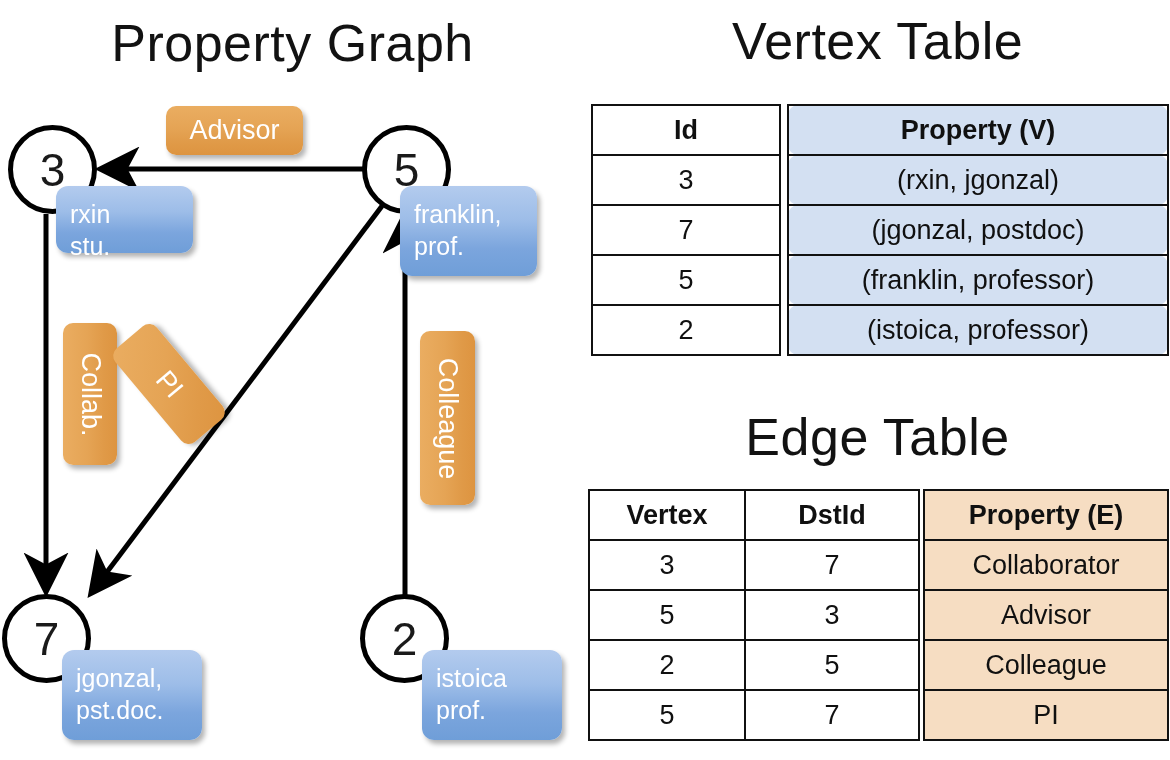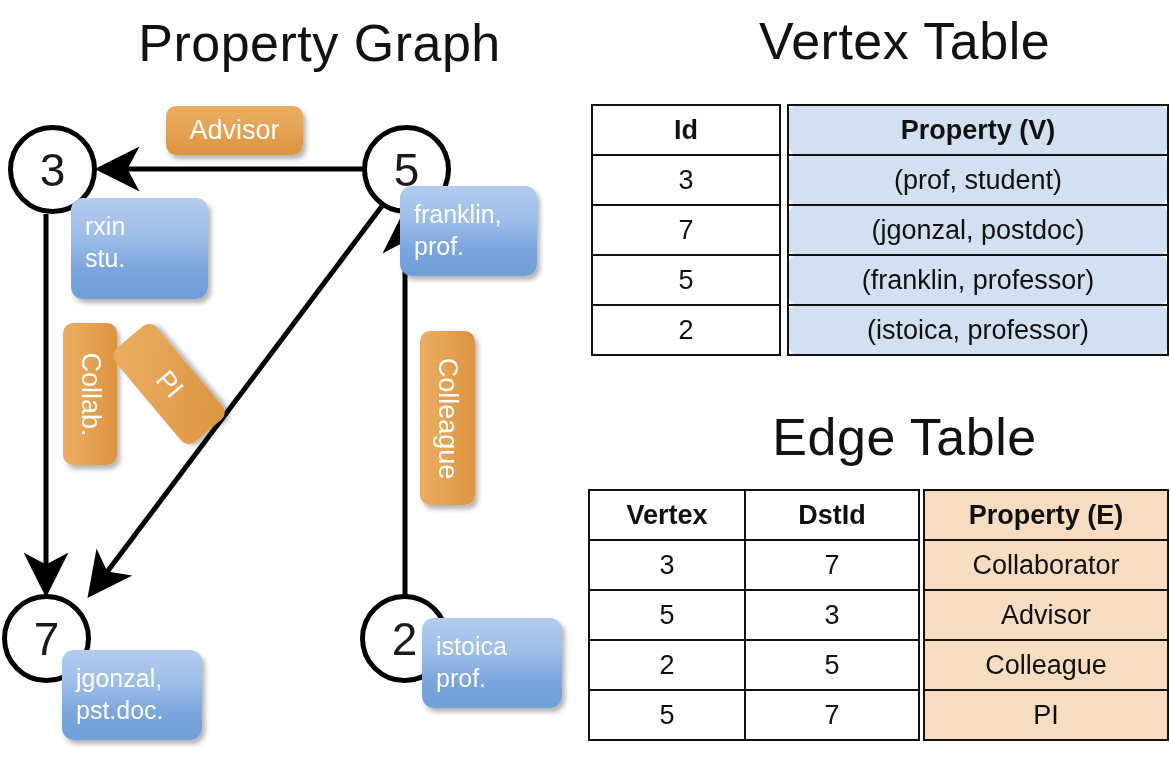--- a/index.html
+++ b/index.html
@@ -14,21 +14,20 @@
 
   
   .title{
     position:absolute;
     font-family:"Liberation Sans", sans-serif;
     font-weight:300;
     color:#121212;
     letter-spacing:0.5px;
     white-space:nowrap;
     text-align:center;
-    padding-left:27px;
   }
   #title-property-graph{left:0;top:12px;width:585px;font-size:52px;line-height:62px;}
   #title-vertex-table{left:585px;top:10px;width:585px;font-size:52px;line-height:62px;}
   #title-edge-table{left:585px;top:406px;width:585px;font-size:52px;line-height:62px;}
 
   
   #graph-svg{position:absolute;left:0;top:0;width:585px;height:760px;}
 
   
   .node-circle{
@@ -155,56 +154,56 @@
 
   <div class="edge-label vertical" style="left:420px;top:331px;width:55px;height:174px;">
     <span class="lbl">Colleague</span>
   </div>
 
   <div class="node-circle" style="left:8px;top:125px;width:89px;height:89px;">3</div>
   <div class="node-circle" style="left:362px;top:125px;width:89px;height:89px;">5</div>
   <div class="node-circle" style="left:2px;top:594px;width:89px;height:89px;">7</div>
   <div class="node-circle" style="left:360px;top:594px;width:89px;height:89px;">2</div>
 
-  <div class="prop-box" style="left:71px;top:186px;width:137px;height:101px;margin-top:12px;">
+  <div class="prop-box" style="left:56px;top:186px;width:137px;height:67px;">
     <span>rxin</span>
     <span>stu.</span>
   </div>
 
   <div class="prop-box" style="left:400px;top:186px;width:137px;height:90px;">
     <span>franklin,</span>
     <span>prof.</span>
   </div>
 
   <div class="prop-box" style="left:62px;top:650px;width:140px;height:90px;">
     <span>jgonzal,</span>
     <span>pst.doc.</span>
   </div>
 
-  <div class="prop-box" style="left:422px;top:618px;width:140px;height:90px;">
+  <div class="prop-box" style="left:422px;top:650px;width:140px;height:90px;">
     <span>istoica</span>
     <span>prof.</span>
   </div>
 
   <table class="grid vtbl" id="vertex-table">
     <colgroup>
       <col style="width:188px">
         <col class="gapcol" style="width:8px">
         <col style="width:380px">
     </colgroup>
     <tbody>
       <tr>
         <td class="hdr">Id</td>
         <td class="gapcol"></td>
         <td class="hdr pcol">Property (V)</td>
       </tr>
       <tr>
         <td>3</td>
         <td class="gapcol"></td>
-        <td class="pcol">(prof, student)</td>
+        <td class="pcol">(rxin, jgonzal)</td>
       </tr>
       <tr>
         <td>7</td>
         <td class="gapcol"></td>
         <td class="pcol">(jgonzal, postdoc)</td>
       </tr>
       <tr>
         <td>5</td>
         <td class="gapcol"></td>
         <td class="pcol">(franklin, professor)</td>

